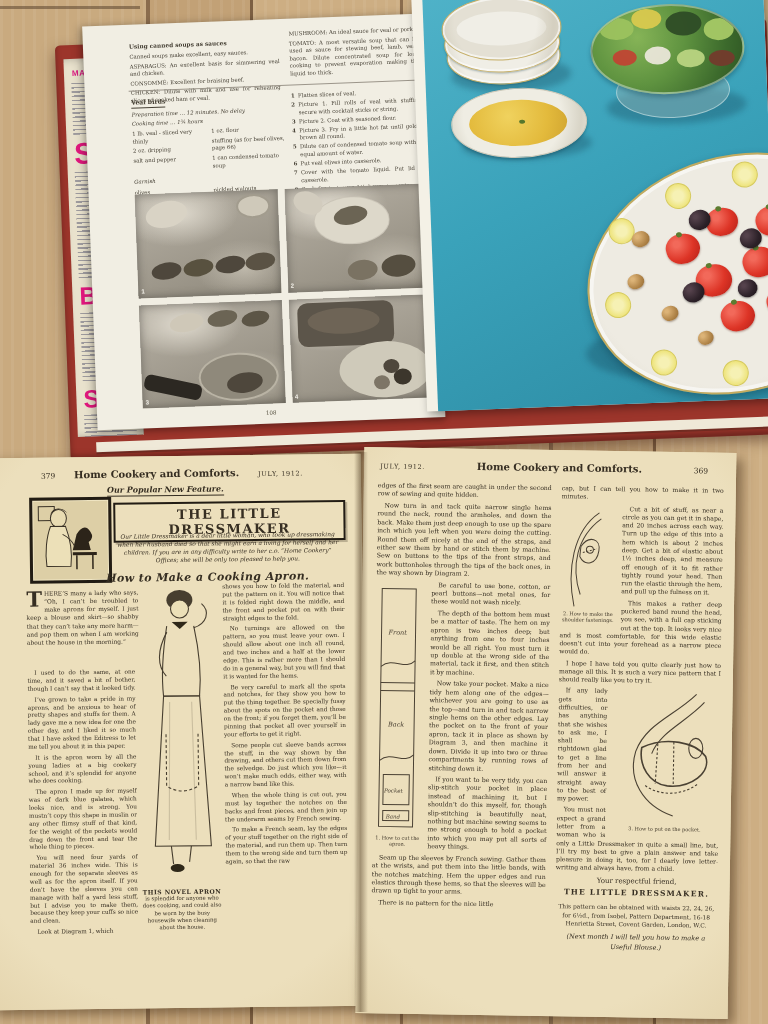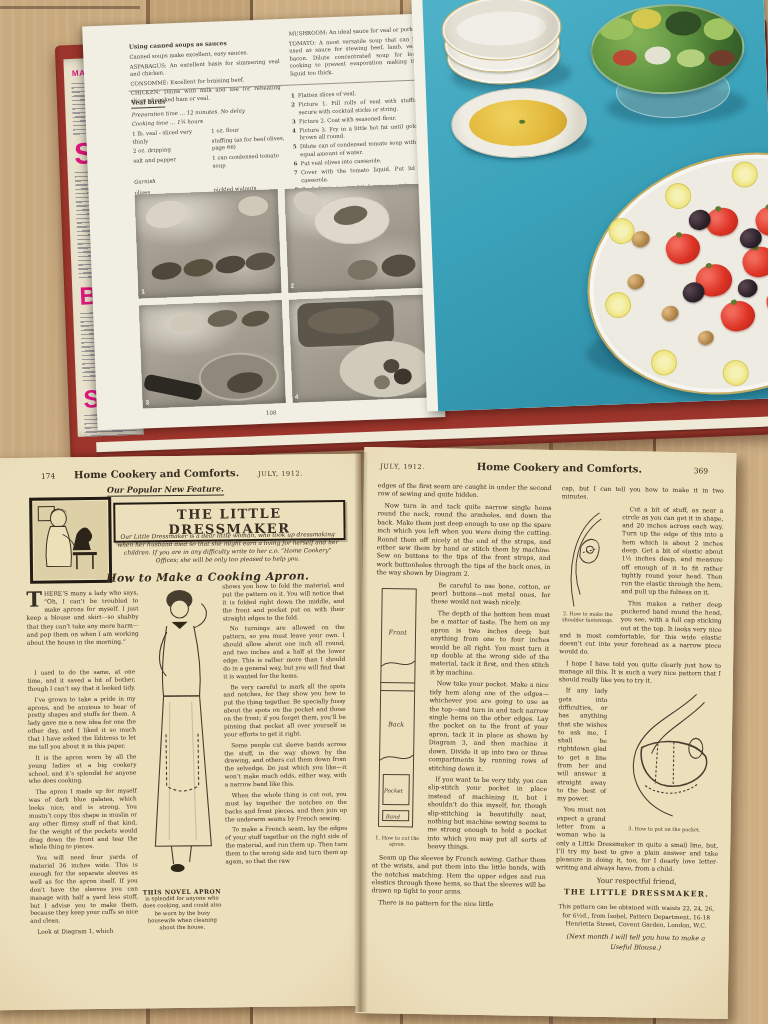--- a/index.html
+++ b/index.html
@@ -329,21 +329,21 @@
           <div class="mush" style="left:94px;top:162px;width:16px;height:14px;"></div>
         </div>
       </div>
     </div>
   </div>
 
   <div class="abs magazine">
 
     <div class="mag-page mag-left">
       <div class="mg-head" style="padding:0 58px 0 52px;justify-content:space-between;">
-        <span class="mg-no">174</span>
+        <span class="mg-no">379</span>
         <span class="mg-title">Home Cookery and Comforts.</span>
         <span class="mg-date">JULY, 1912.</span>
       </div>
       <div class="banner" style="left:118px;top:28px;">Our Popular New Feature.</div>
 
       <div class="vframe">
         <svg width="70" height="74" viewBox="0 0 70 74">
           <rect x="6" y="6" width="16" height="14" fill="none" stroke="#3a3226" stroke-width="1"></rect>
           <ellipse cx="26" cy="18" rx="8" ry="9" fill="#e9dcb2" stroke="#3a3226" stroke-width="1"></ellipse>
           <path d="M18,14 Q26,4 35,13 Q32,8 26,8 Q20,8 18,14 Z" fill="#3a3226"></path>

